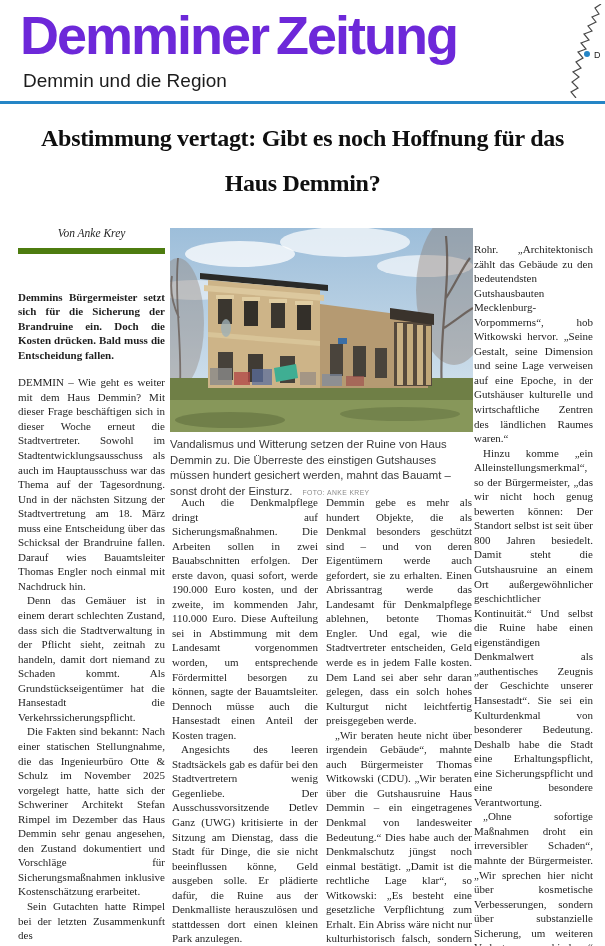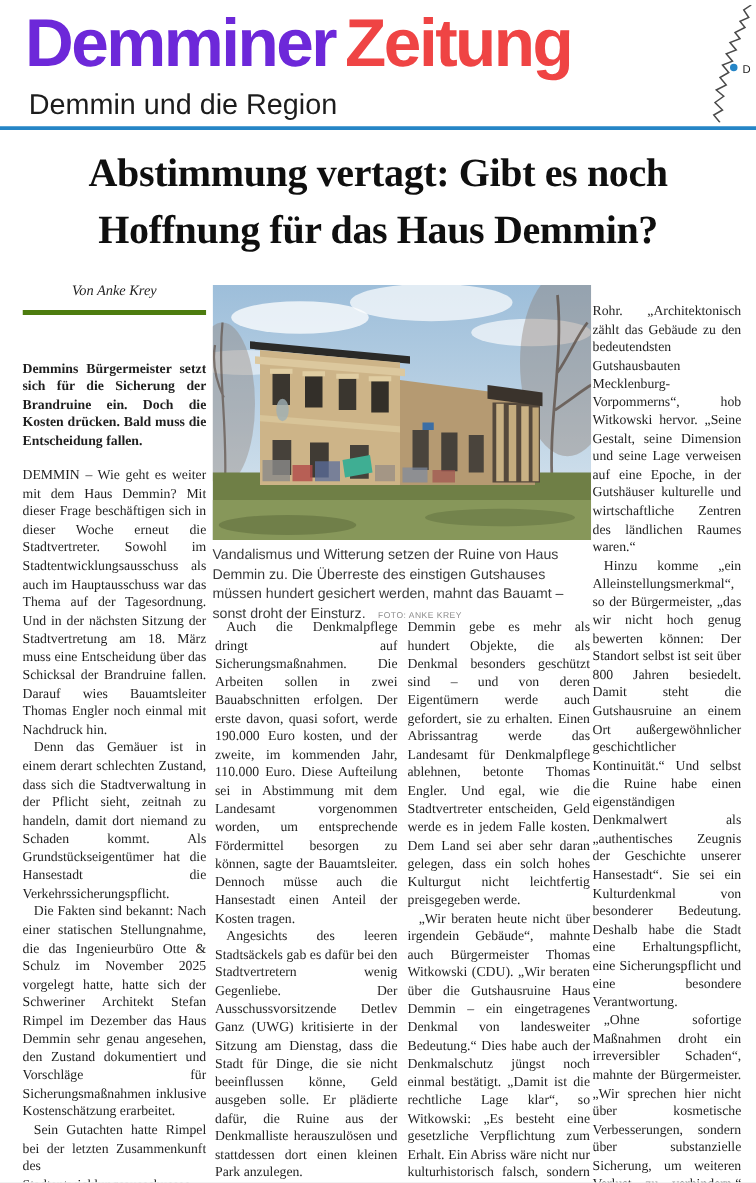--- a/index.html
+++ b/index.html
@@ -6,39 +6,39 @@
   html,body { background:#e8e8e8; }
   #page {
     position:relative; width:605px; height:946px; background:#ffffff;
     overflow:hidden; font-family:"Liberation Serif", serif; color:#1f1f1f;
     margin:0 auto;
   }
   
   #masthead { position:absolute; left:20px; top:4px; font-family:"Liberation Sans", sans-serif;
     font-weight:bold; font-size:54px; letter-spacing:-2px; line-height:62px; white-space:nowrap; }
   #masthead .blue { color:#6d28d9; }
-  #masthead .black { color:#ef4444; margin-left:8px; }
+  #masthead .black { color:#6d28d9; margin-left:8px; }
   #tagline { position:absolute; left:23px; top:70px; font-family:"Liberation Sans", sans-serif;
-    font-size:23px; color:#1c1c1c; }
+    font-size:19px; color:#1c1c1c; }
   #map-icon { position:absolute; right:0; top:4px; width:50px; height:94px; }
   #blue-rule { position:absolute; left:0; top:101px; width:605px; height:3px; background:#2585c6; }
   
   #headline { position:absolute; left:30px; top:116px; width:545px; text-align:center;
-    font-weight:bold; font-size:32px; line-height:45px; color:#0f0f0f; letter-spacing:-0.3px; }
+    font-weight:bold; font-size:24px; line-height:45px; color:#0f0f0f; letter-spacing:-0.3px; }
   
   .col { position:absolute; overflow:hidden; font-size:11px; line-height:14.55px;
     text-align:justify; hyphens:auto; -webkit-hyphens:auto; }
   #col1 { left:18px;  top:226px; width:147px; height:720px; }
   #col2 { left:172px; top:495px; width:146px; height:451px; }
   #col3 { left:326px; top:495px; width:146px; height:451px; }
   #col4 { left:474px; top:242px; width:119px; height:720px; }
   .col p { text-indent:9px; }
   .col p.noind { text-indent:0; }
   .byline-wrap { text-align:center; font-style:italic; font-size:11.5px;
-    padding-bottom:7px; border-bottom:4px solid #4d7c0f; margin-bottom:11px; }
+    padding-bottom:7px; border-bottom:6px solid #4d7c0f; margin-bottom:11px; }
   .lede { font-weight:bold; margin-bottom:13px;margin-top:36px; }
   
   #photo { position:absolute; left:170px; top:228px; width:303px; height:204px; overflow:hidden; }
   #caption { position:absolute; left:170px; top:437px; width:303px;
     font-family:"Liberation Sans", sans-serif; font-size:11.3px; line-height:15.5px;
     color:#3a3a3a; text-align:left; }
   #caption .credit { font-size:6.8px; color:#8a8a8a; letter-spacing:0.4px; margin-left:10px;
     white-space:nowrap; }
 </style>
 </head>

